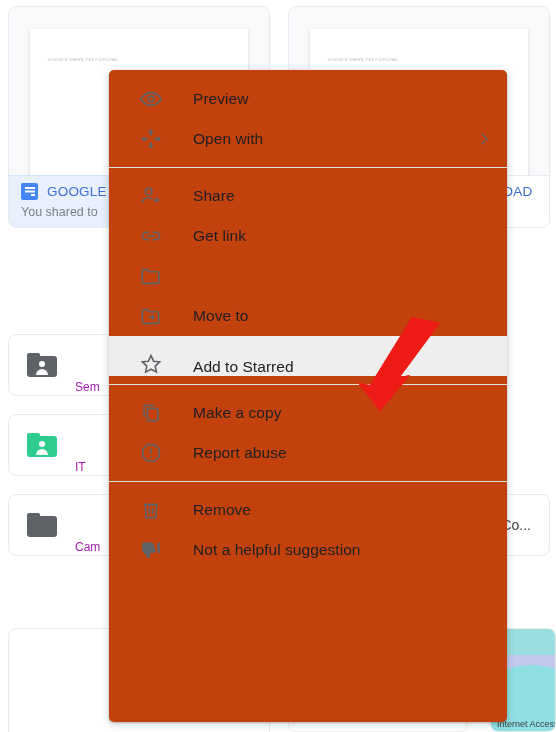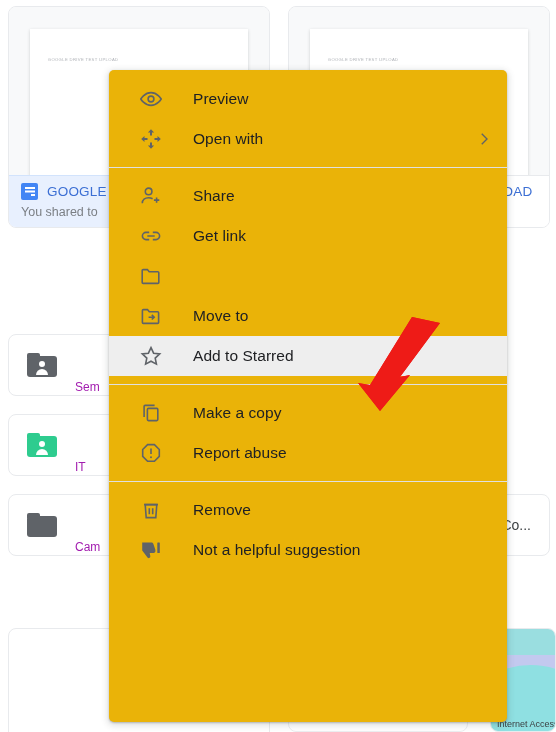--- a/index.html
+++ b/index.html
@@ -176,36 +176,36 @@
   .img-caption {
     position:absolute; left:6px; bottom:2px;
     font-size: 9px; color:#3c4043; white-space: nowrap;
   }
 
   
   #ctx-menu {
     position: absolute;
     left: 109px; top: 70px;
     width: 398px; height: 652px;
-    background: #eab308;
+    background: #c2410c;
     border-radius: 5px;
     box-shadow: 0 2px 6px 2px rgba(60,64,67,.15), 0 1px 2px rgba(60,64,67,.30);
     padding: 9px 0 23px 0;
     overflow: hidden;
     z-index: 30;
   }
   .menu-item {
     position: relative;
     display: flex;
     align-items: center;
     height: 40px;
     padding: 0 14px 0 30px;
     cursor: default;
   }
-  .menu-item.highlight { background: #eeeeee; }
+  .menu-item.highlight { background: #eeeeee; align-items: flex-end; }
   .mi-icon {
     width: 24px; height: 24px;
     flex: 0 0 24px;
     margin-right: 30px;
     color: #5f6368;
     display: flex; align-items: center; justify-content: center;
   }
   .mi-icon svg { display: block; }
   .mi-label {
     font-size: 15.5px;

